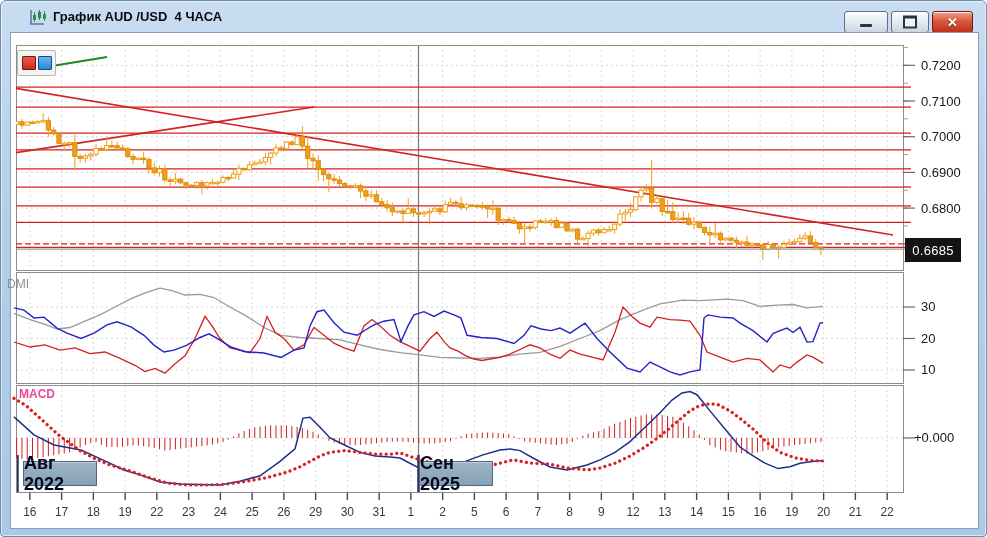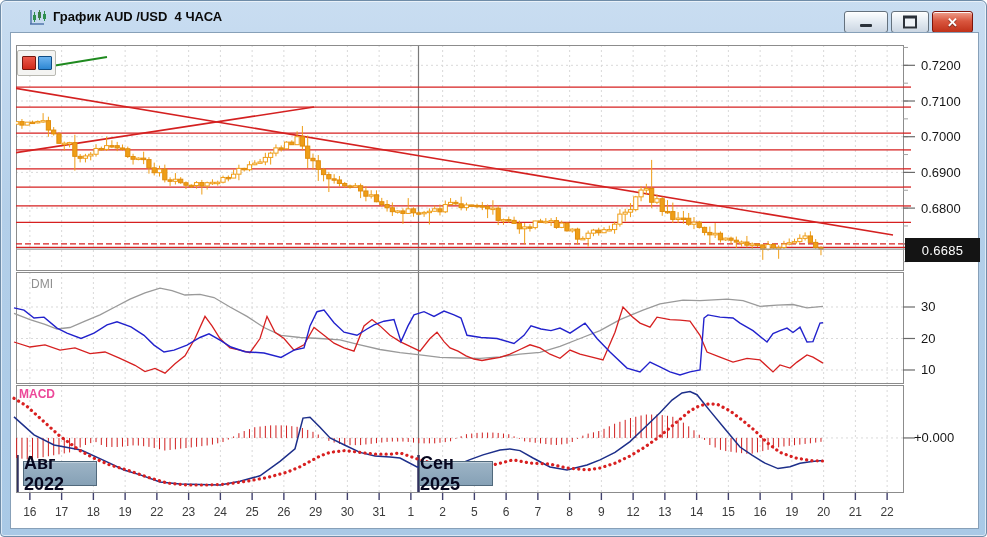--- a/index.html
+++ b/index.html
@@ -24,26 +24,26 @@
   .client{position:absolute;left:9px;top:31px;width:967px;height:495px;background:#fff;border:1px solid #87a0b8;}
   
   #chart{position:absolute;left:0;top:0;pointer-events:none;}
   #chart text{font-family:"Liberation Sans",sans-serif;}
   .overlay{position:absolute;z-index:5;}
   .legend-panel{left:17px;top:50px;width:37px;height:24px;background:#f4f4f2;border:1px solid #b9b9b2;border-radius:2px;display:flex;align-items:center;justify-content:center;gap:2px;}
   .sq{width:12px;height:12px;border-radius:1px;cursor:pointer;}
   .sq.red{background:linear-gradient(#ec5a4b,#cf2b1b);border:1px solid #74170d;}
   .sq.blue{background:linear-gradient(#6db4ef,#2d87d3);border:1px solid #0f4d85;}
   .ind-label{font-size:12px;z-index:5;}
-  .dmi-label{left:31px;top:277px;color:#8f8f8f;}
+  .dmi-label{left:7px;top:277px;color:#8f8f8f;}
   .macd-label{left:19px;top:387px;color:#ec4899;font-weight:700;}
   .month-box{height:23px;width:72px;background:linear-gradient(#9db4c6,#86a1b6);border:1px solid #51697c;
     color:#06061e;font-size:18px;font-weight:700;display:flex;align-items:center;justify-content:center;box-shadow:inset 0 1px 0 rgba(255,255,255,.35);}
   .month-aug{left:23px;top:461px;} .month-sep{left:419px;top:461px;}
-  .price-box{left:905px;top:238px;width:75px;height:24px;background:#141414;color:#fff;font-size:13px;
+  .price-box{left:905px;top:238px;width:56px;height:24px;background:#141414;color:#fff;font-size:13px;
     display:flex;align-items:center;justify-content:center;letter-spacing:.3px;}
 </style>
 </head>
 <body>
 
 <div id="stage">
   <div class="window">
     <div class="titlebar">
       <span class="title-icon">
         <svg width="18" height="18" viewBox="0 0 18 18">

